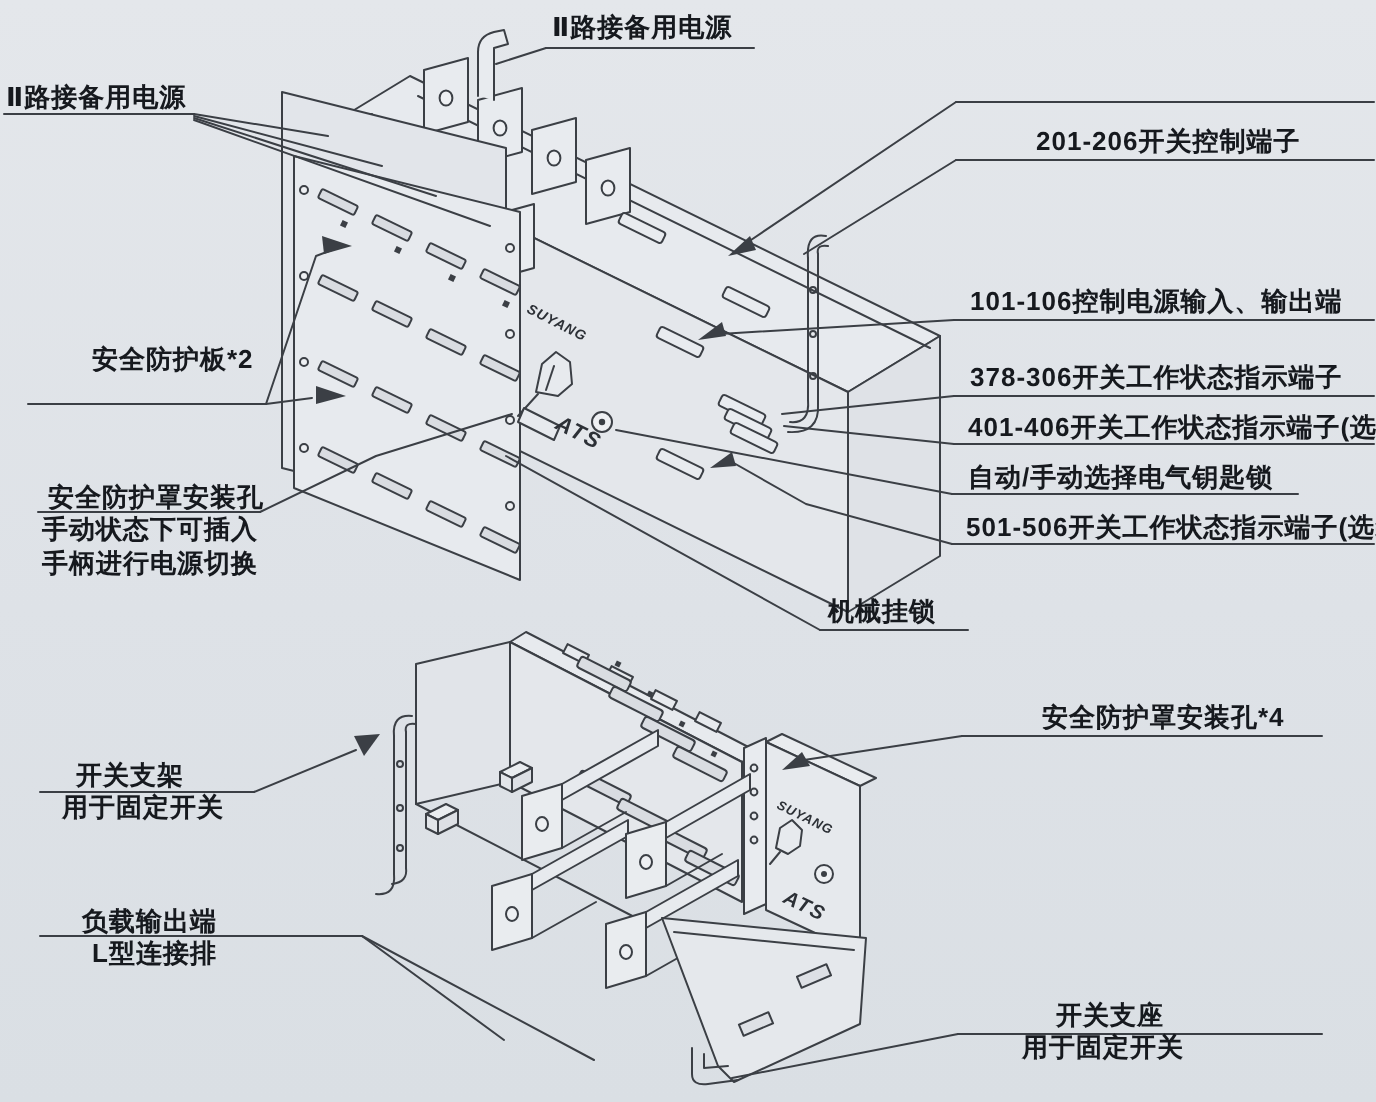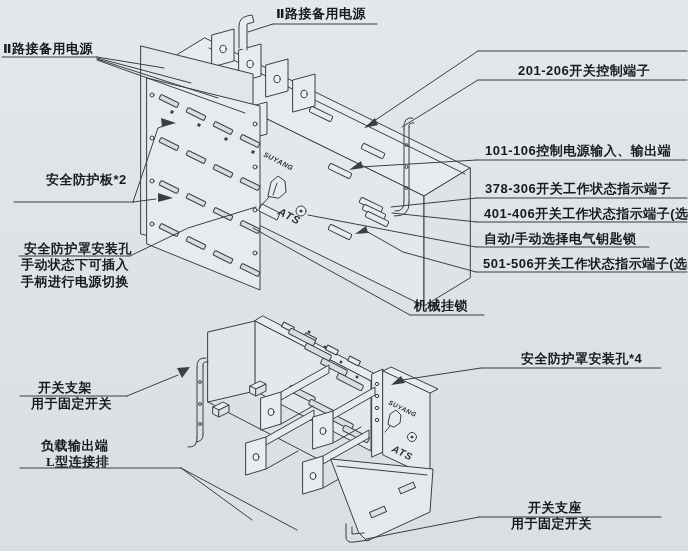--- a/index.html
+++ b/index.html
@@ -293,21 +293,21 @@
   <span class="ln" style="padding-left:3px;">安全防护罩安装孔</span>
   <span class="ln">手动状态下可插入</span>
   <span class="ln">手柄进行电源切换</span>
 </div>
 <div class="cjk-label" style="left:414px;top:298px;">机械挂锁</div>
 <div class="cjk-label" style="left:497px;top:351px;margin-left:24px;">安全防护罩安装孔*4</div>
 <div class="cjk-label" style="left:31px;top:380px;">
   <span class="ln" style="padding-left:7px;">开关支架</span>
   <span class="ln">用于固定开关</span>
 </div>
-<div class="cjk-label" style="left:41px;top:438px;font-family:Liberation Serif, serif;">
+<div class="cjk-label" style="left:41px;top:453px;">
   <span class="ln">负载输出端</span>
   <span class="ln" style="padding-left:5px;">L型连接排</span>
 </div>
 <div class="cjk-label" style="left:511px;top:500px;">
   <span class="ln" style="padding-left:7px;text-align:center;">开关支座</span>
   <span class="ln">用于固定开关</span>
 </div>
 </div>
 
 </body></html>

